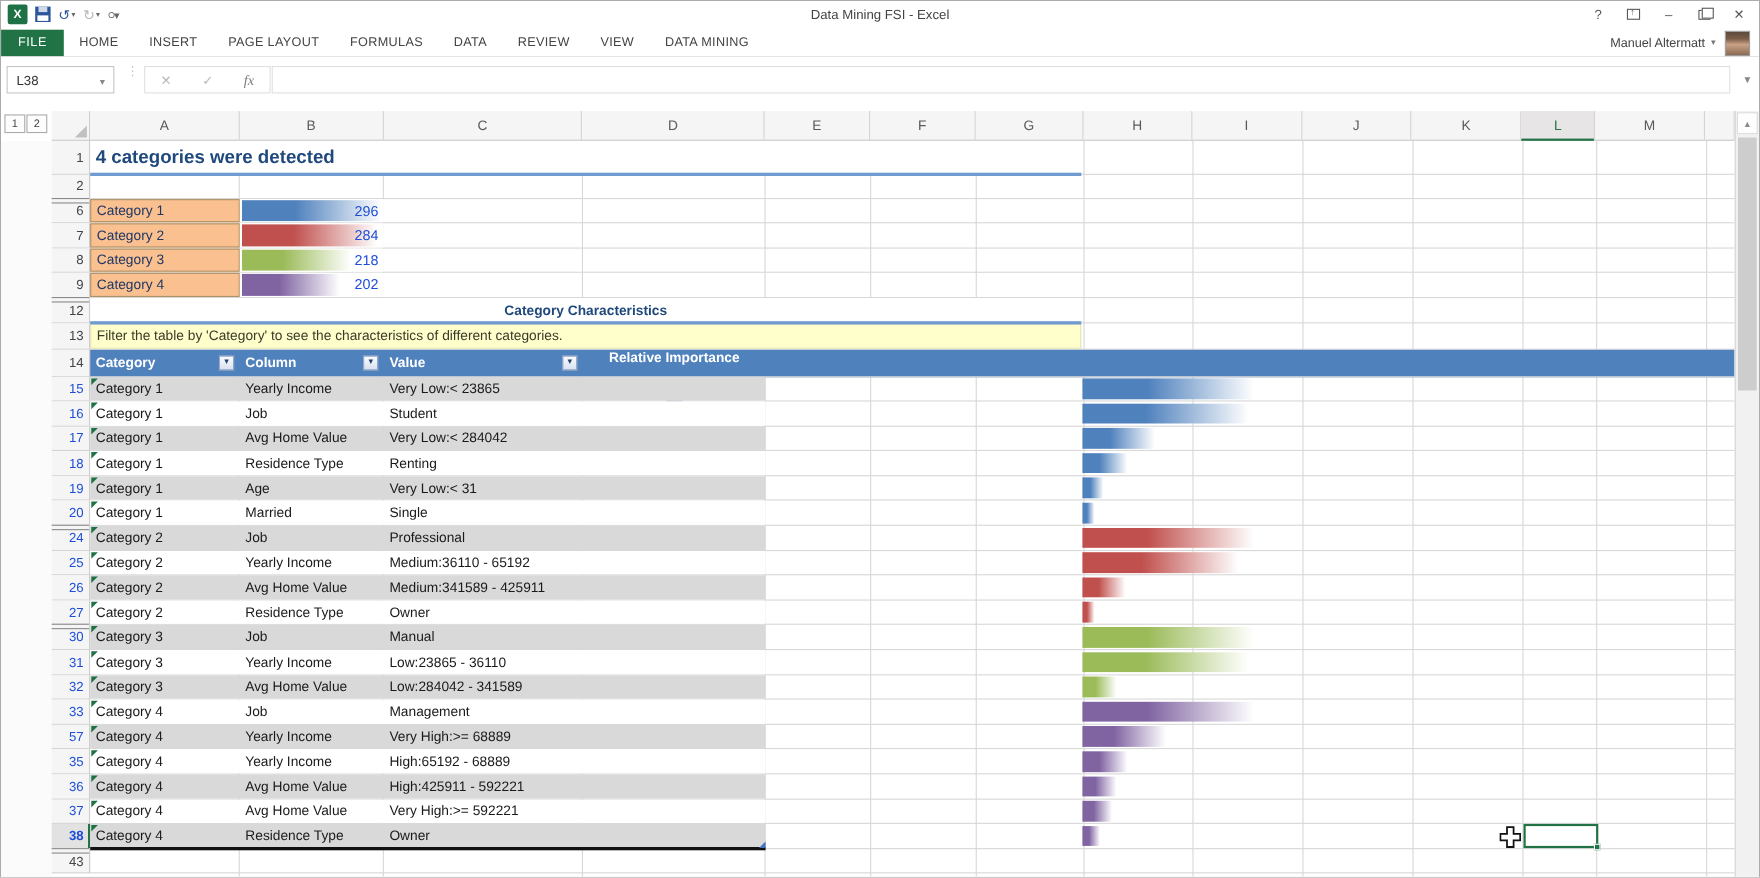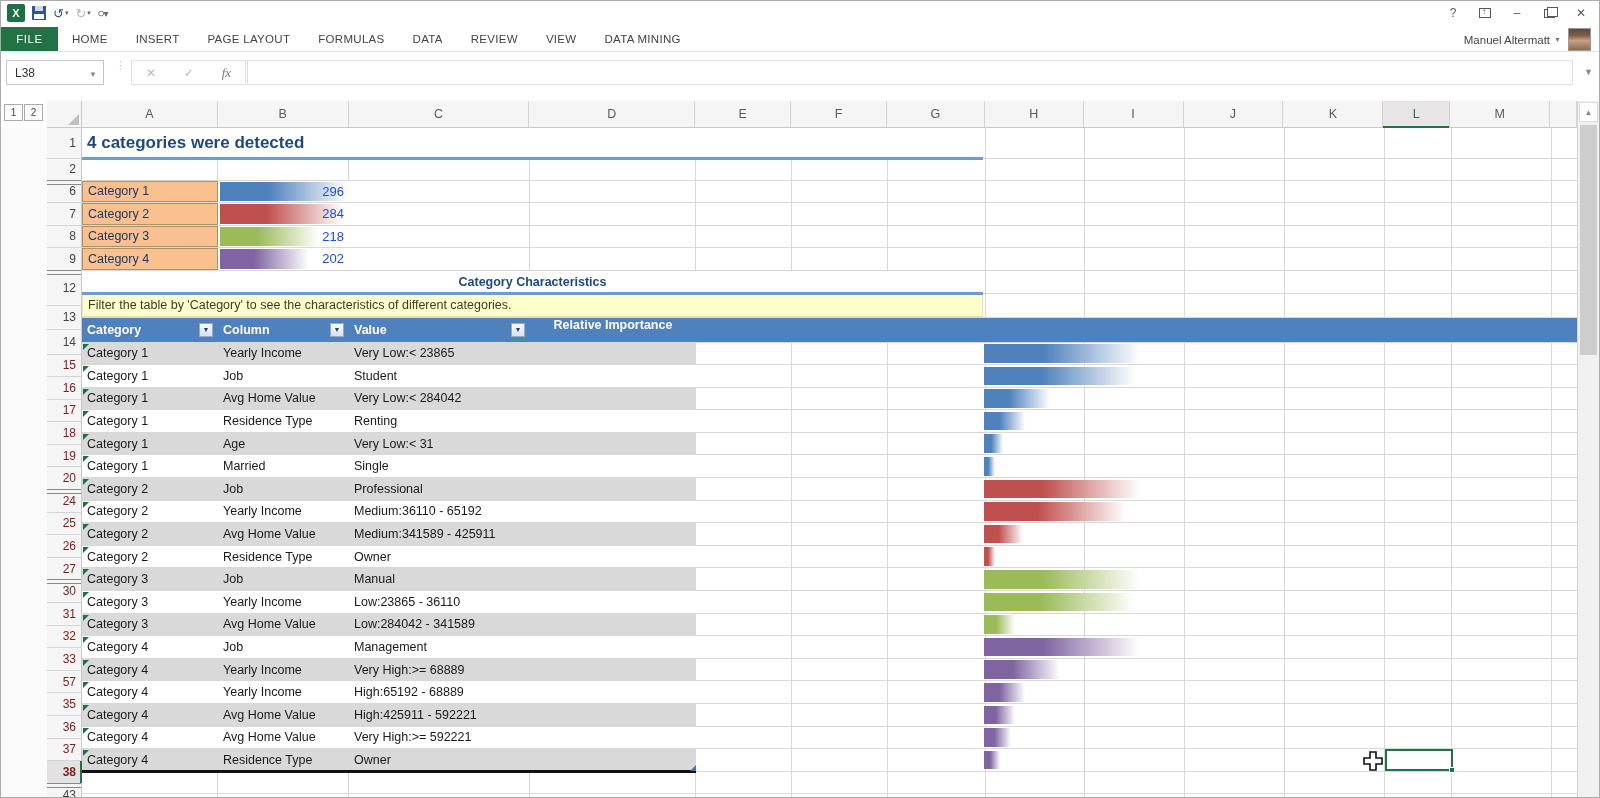--- a/index.html
+++ b/index.html
@@ -71,21 +71,21 @@
   .selectall { position:absolute; left:46px; top:8px; width:35px; height:27px; background:#f5f5f5;
     border-right:1px solid #c9c9c9; border-bottom:1px solid #c9c9c9; }
   .selectall:after { content:""; position:absolute; right:2px; bottom:2px; width:0; height:0;
     border-bottom:11px solid #c0c0c0; border-left:11px solid transparent; }
 
   .gridwrap { position:absolute; top:35px; left:0; right:22px; bottom:0; overflow:hidden; }
   .rowheads { position:absolute; left:46px; top:0; width:35px; }
   .rowh { width:100%; background:#f5f5f5; border-right:1px solid #c9c9c9; border-bottom:1px solid #d4d4d4;
     font-size:12px; color:#444; display:flex; align-items:center; justify-content:flex-end;
     padding-right:5px; position:relative; }
-  .rowh.blue { color:#7f1d1d; }
+  .rowh.blue { color:#1d4ed8; }
   .rowh.active { background:#e2e2e2; font-weight:bold; }
   .rowh.active:after { content:""; position:absolute; right:-1px; top:0; bottom:0; width:2px; background:#217346; }
   .rowh.brk:before { content:""; position:absolute; left:0; right:0; top:-1px; height:3px;
     border-top:1px solid #8a8a8a; border-bottom:1px solid #8a8a8a; background:#f5f5f5; }
   .gutter { position:absolute; left:0; top:0; bottom:0; width:46px; background:#fbfbfb; }
 
   .cells { position:absolute; left:81px; top:0; right:0; bottom:0; }
   .vline { position:absolute; top:0; bottom:0; width:1px; background:#d8d8d8; }
   .rows { position:absolute; left:0; top:0; right:0; }
   .row { position:relative; border-bottom:1px solid #d8d8d8; width:100%; }
@@ -151,20 +151,21 @@
       <div class="qbtn">
           <span>↺</span>
           <span class="mini">▾</span>
         </div>
       <div class="qbtn disabled">
           <span>↻</span>
           <span class="mini">▾</span>
         </div>
       <div class="qat-sep">᳃▾</div>
     </div>
+    <div class="wintitle">Data Mining FSI - Excel</div>
     <div class="winctl">
       <div class="wbtn">?</div>
       <div class="wbtn">
           <span class="ribicon"></span>
         </div>
       <div class="wbtn">–</div>
       <div class="wbtn">
           <span class="boxicon rst"></span>
         </div>
       <div class="wbtn">✕</div>
@@ -229,21 +230,21 @@
       </div>
     <div class="gridwrap">
       <div class="gutter"></div>
       <div class="rowheads" id="rowheads">
           <div class="rowh" style="height: 31px;">1</div>
           <div class="rowh" style="height: 21.5px;">2</div>
           <div class="rowh brk" style="height: 22.5px;">6</div>
           <div class="rowh" style="height: 22.5px;">7</div>
           <div class="rowh" style="height: 22.5px;">8</div>
           <div class="rowh" style="height: 22.5px;">9</div>
-          <div class="rowh brk" style="height: 35px;">12</div>
+          <div class="rowh brk" style="height: 23px;">12</div>
           <div class="rowh" style="height: 24px;">13</div>
           <div class="rowh" style="height: 25px;">14</div>
           <div class="rowh blue" style="height: 22.6px;">15</div>
           <div class="rowh blue" style="height: 22.6px;">16</div>
           <div class="rowh blue" style="height: 22.6px;">17</div>
           <div class="rowh blue" style="height: 22.6px; text-align: center;">18</div>
           <div class="rowh blue" style="height: 22.6px;">19</div>
           <div class="rowh blue" style="height: 22.6px;">20</div>
           <div class="rowh blue brk" style="height: 22.6px;">24</div>
           <div class="rowh blue" style="height: 22.6px;">25</div>

